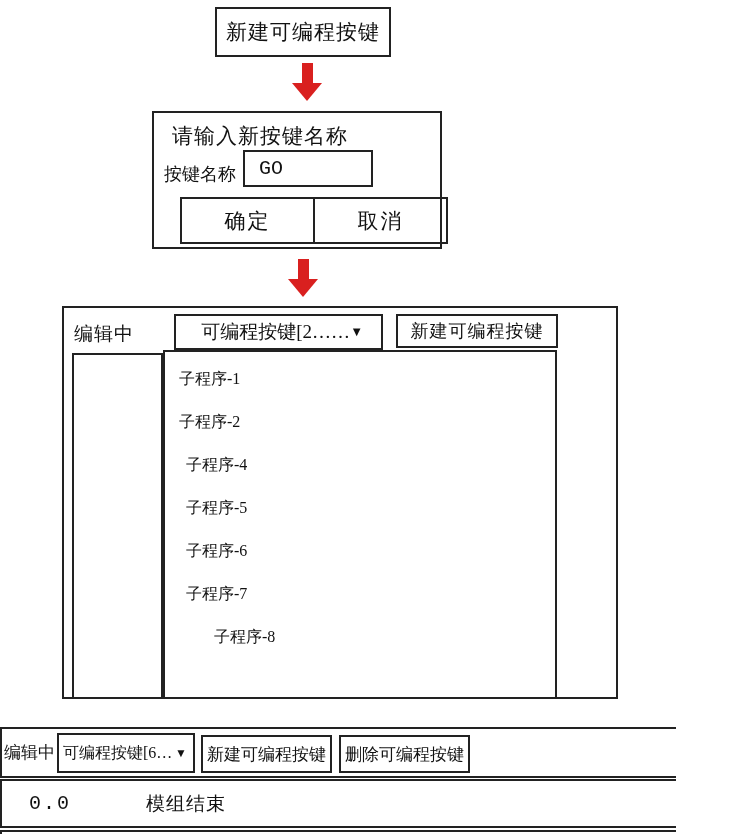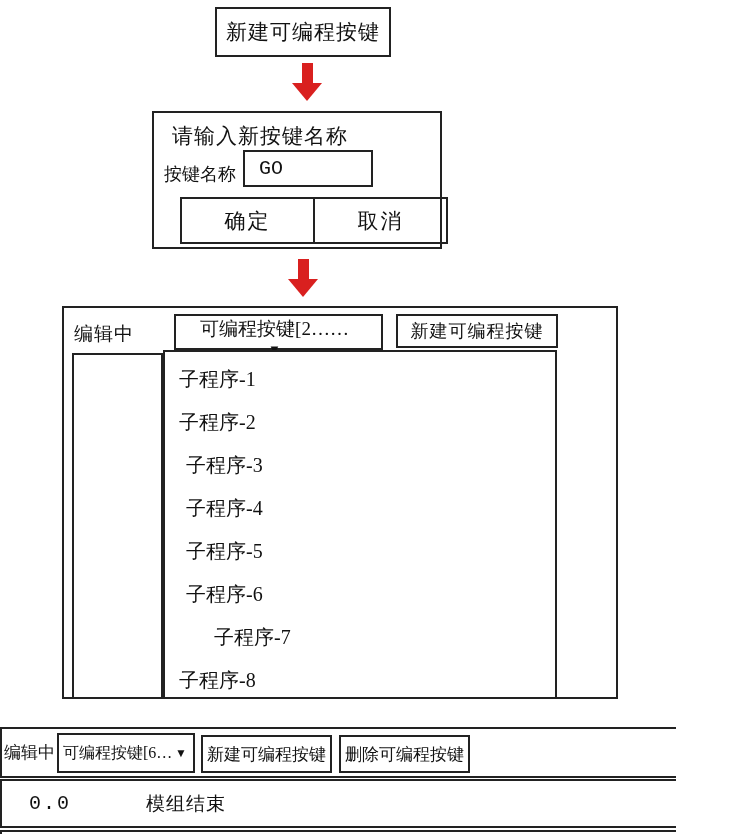--- a/index.html
+++ b/index.html
@@ -64,41 +64,41 @@
   }
   .dialog-btn { flex: 1; font-size: 21px; letter-spacing: 2px; }
   .dialog-btn.ok { border-right: 2px solid var(--border, #222); }
 
   
   .editor { left: 62px; top: 306px; width: 556px; height: 393px; }
   .editor-status { position: absolute; left: 10px; top: 13px; font-size: 19px; letter-spacing: 1px; }
   .editor-dropdown {
     position: absolute; left: 110px; top: 6px; width: 209px; height: 36px;
     border: 2px solid var(--border, #222); background: #fff;
-    display: flex; align-items: center; justify-content: space-between;
-    padding: 0 18px 0 10px; font-size: 19px; flex-direction: column;
+    display: flex; align-items: center; justify-content: flex-end;
+    padding: 0 18px 0 10px; font-size: 19px;
   }
   .caret { font-size: 13px; }
   .editor-new-btn {
     position: absolute; left: 332px; top: 6px; width: 162px; height: 34px;
     border: 2px solid var(--border, #222); background: #fff;
     font-size: 18px; letter-spacing: 1px;
   }
   .editor-leftbox {
     position: absolute; left: 8px; top: 45px; width: 91px; height: 346px;
     border: 2px solid var(--border, #222); background: #fff;
   }
   .editor-list {
     position: absolute; left: 99px; top: 42px; width: 394px; height: 349px;
     border: 2px solid var(--border, #222); background: #fff;
     padding-top: 6px;
   }
   .list-item {
     height: 43px; display: flex; align-items: center;
-    padding-left: 14px; font-size: 20px;
+    padding-left: 14px; font-size: 16px;
   }
   .list-item:nth-child(3), .list-item:nth-child(4),
   .list-item:nth-child(5), .list-item:nth-child(6) { padding-left: 21px; }
   .list-item:nth-child(7) { padding-left: 17px; margin-left: 32px; }
   .list-item:nth-child(8) { }
 
   
   .bar1 { left: 0px; top: 727px; width: 748px; height: 51px; }
   .bar-status {
     position: absolute; left: 2px; top: 0; height: 100%;
@@ -163,21 +163,20 @@
     <div class="editor-status">编辑中</div>
     <div class="editor-dropdown">
       <span>可编程按键[2……</span>
       <span class="caret">▼</span>
     </div>
     <div class="editor-new-btn center">新建可编程按键</div>
     <div class="editor-leftbox"></div>
     <div class="editor-list">
       <div class="list-item">子程序-1</div>
       <div class="list-item">子程序-2</div>
-      <div class="list-item">子程序-3</div>
       <div class="list-item">子程序-4</div>
       <div class="list-item">子程序-5</div>
       <div class="list-item">子程序-6</div>
       <div class="list-item">子程序-7</div>
       <div class="list-item">子程序-8</div>
     </div>
   </div>
 
   <div class="box bar1">
     <div class="bar-status">编辑中</div>

